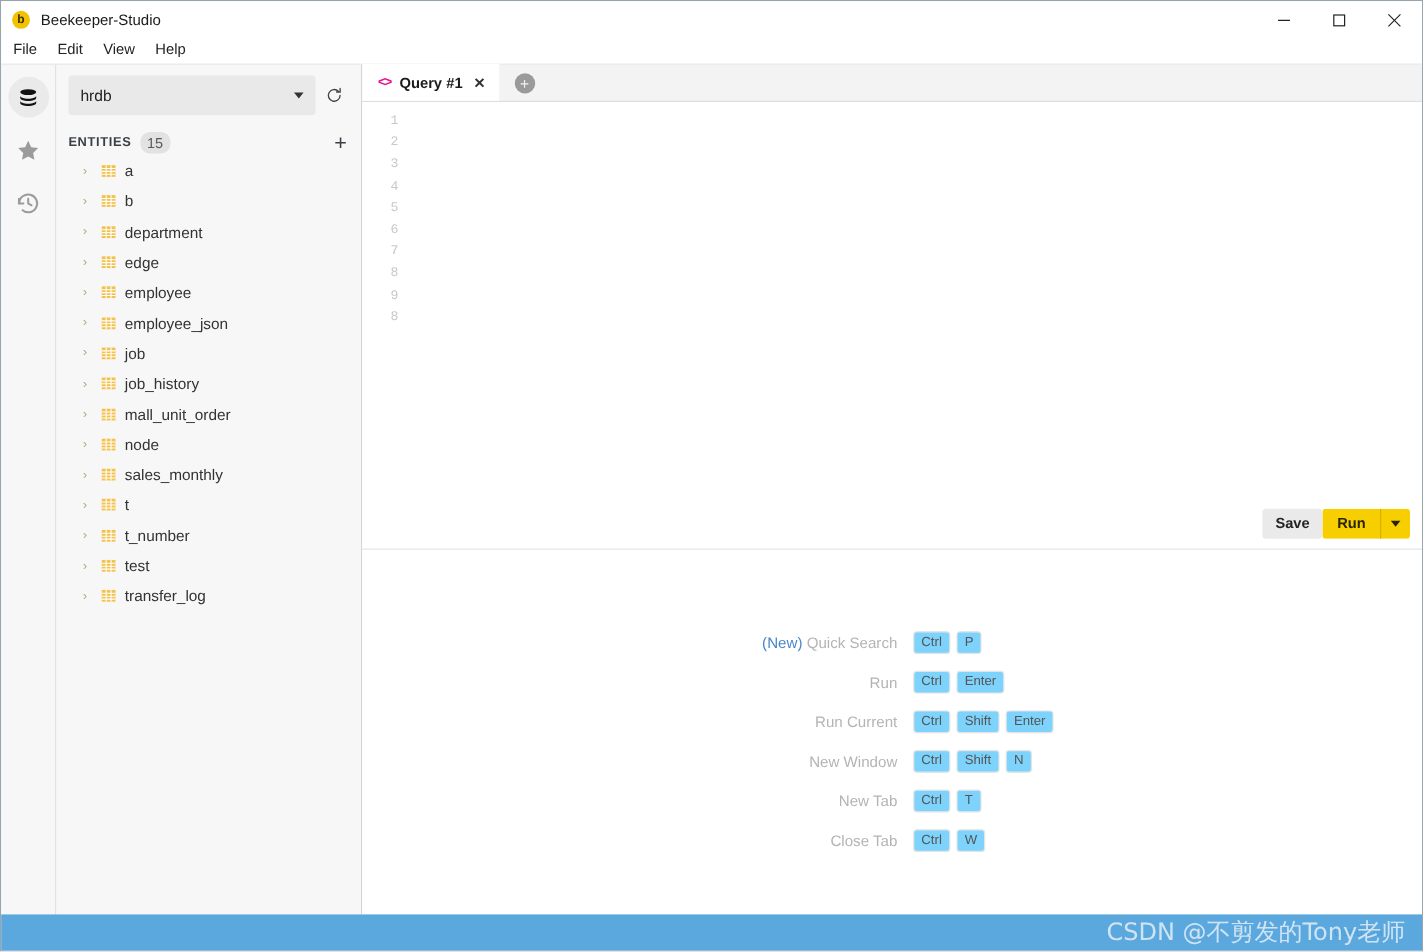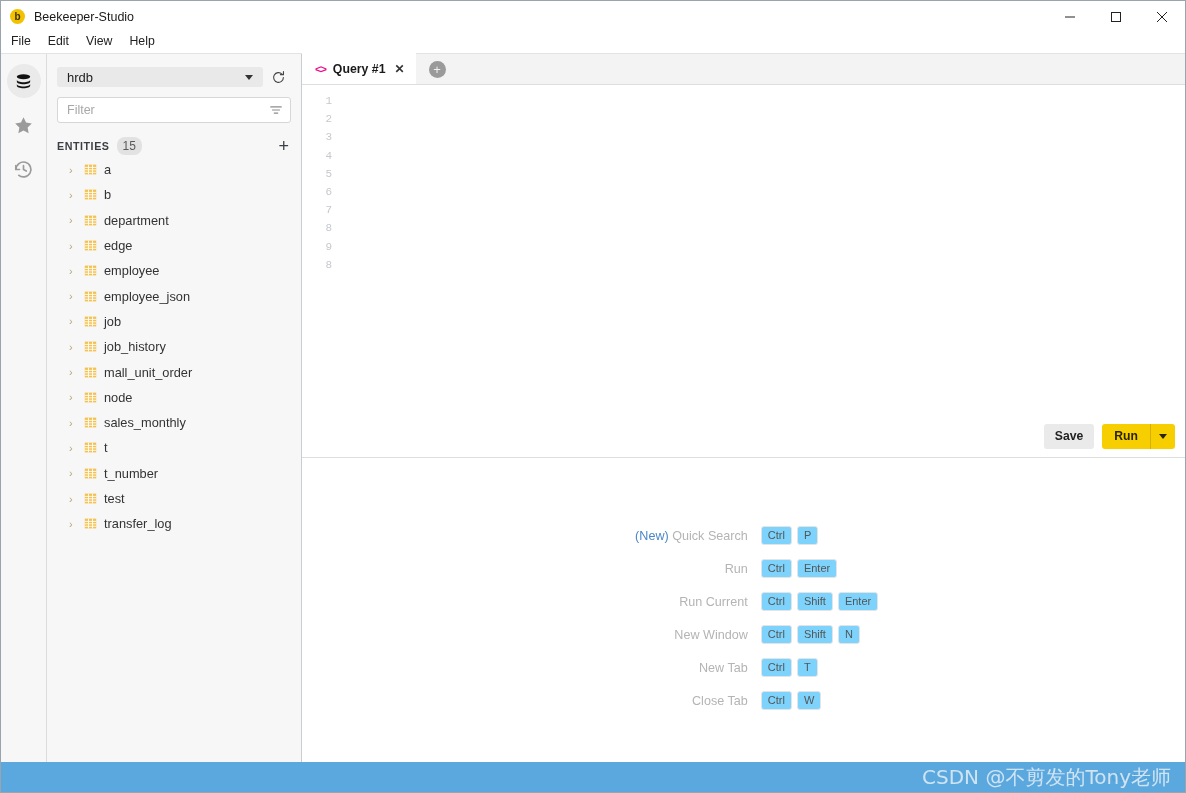--- a/index.html
+++ b/index.html
@@ -78,21 +78,21 @@
   .sidebar {
     width: 255px; flex: 0 0 255px;
     background: #f7f7f7;
     border-right: 1px solid #c9ccd0;
     display: flex; flex-direction: column;
     padding: 0 10px;
   }
   .db-select {
     margin-top: 9px;
     display: flex; align-items: center;
-    height: 20px;
+    height: 33px;
     background: #e9e9e9;
     border-radius: 3px;
     padding: 0 0 0 10px;
     position: relative;
   }
   .db-name { font-size: 13px; color: #222; flex: 1 1 auto; }
   .caret-down {
     width: 0; height: 0;
     border-left: 4.5px solid transparent;
     border-right: 4.5px solid transparent;
@@ -192,21 +192,21 @@
     padding-top: 7px;
     text-align: right;
     font-family: "Liberation Mono", monospace;
     font-size: 11px; color: #c6c9cd;
     line-height: 18.2px;
     user-select: none;
   }
   .code-area { flex: 1 1 auto; }
   .editor-actions {
     position: absolute; right: 10px; bottom: 8px;
-    display: flex; align-items: center; gap: 8px;
+    display: flex; align-items: center; 
   }
   .btn-save {
     background: #eaeaea; color: #222;
     font-size: 12.2px; font-weight: bold;
     border-radius: 3px; border: none;
     padding: 5px 11px 6px;
     font-family: "Liberation Sans", sans-serif;
   }
   .run-group { display: flex; align-items: stretch; border-radius: 3px; overflow: hidden; }
   .btn-run {
@@ -355,30 +355,20 @@
       </div>
           <div class="refresh-btn">
             <svg width="15" height="15" viewBox="0 0 20 20" fill="none" stroke="currentColor" stroke-width="1.5" stroke-linecap="round">
               <path d="M16.5 10a6.5 6.5 0 1 1-1.9-4.6"></path>
               <polyline points="16.6,2.2 16.6,6.2 12.6,6.2"></polyline>
             </svg>
           </div>
         </div>
       <div style="position:absolute;"></div>
 
-      <div class="filter-box">
-        <input class="filter-input" placeholder="Filter" style="">
-        <span class="filter-icon">
-          <svg width="14" height="14" viewBox="0 0 16 16" stroke="currentColor" stroke-width="1.3" stroke-linecap="round">
-            <line x1="2" y1="4.5" x2="14" y2="4.5"></line>
-            <line x1="4" y1="8" x2="12" y2="8"></line>
-            <line x1="6" y1="11.5" x2="10" y2="11.5"></line>
-          </svg>
-        </span>
-      </div>
 
       <div class="entities-head">
         <span class="entities-label">ENTITIES</span>
         <span class="entities-count">15</span>
         <span class="entities-add">+</span>
       </div>
 
       <div class="entity-list" id="entity-list">
           <div class="entity-row">
             <span class="entity-chevron">›</span>

